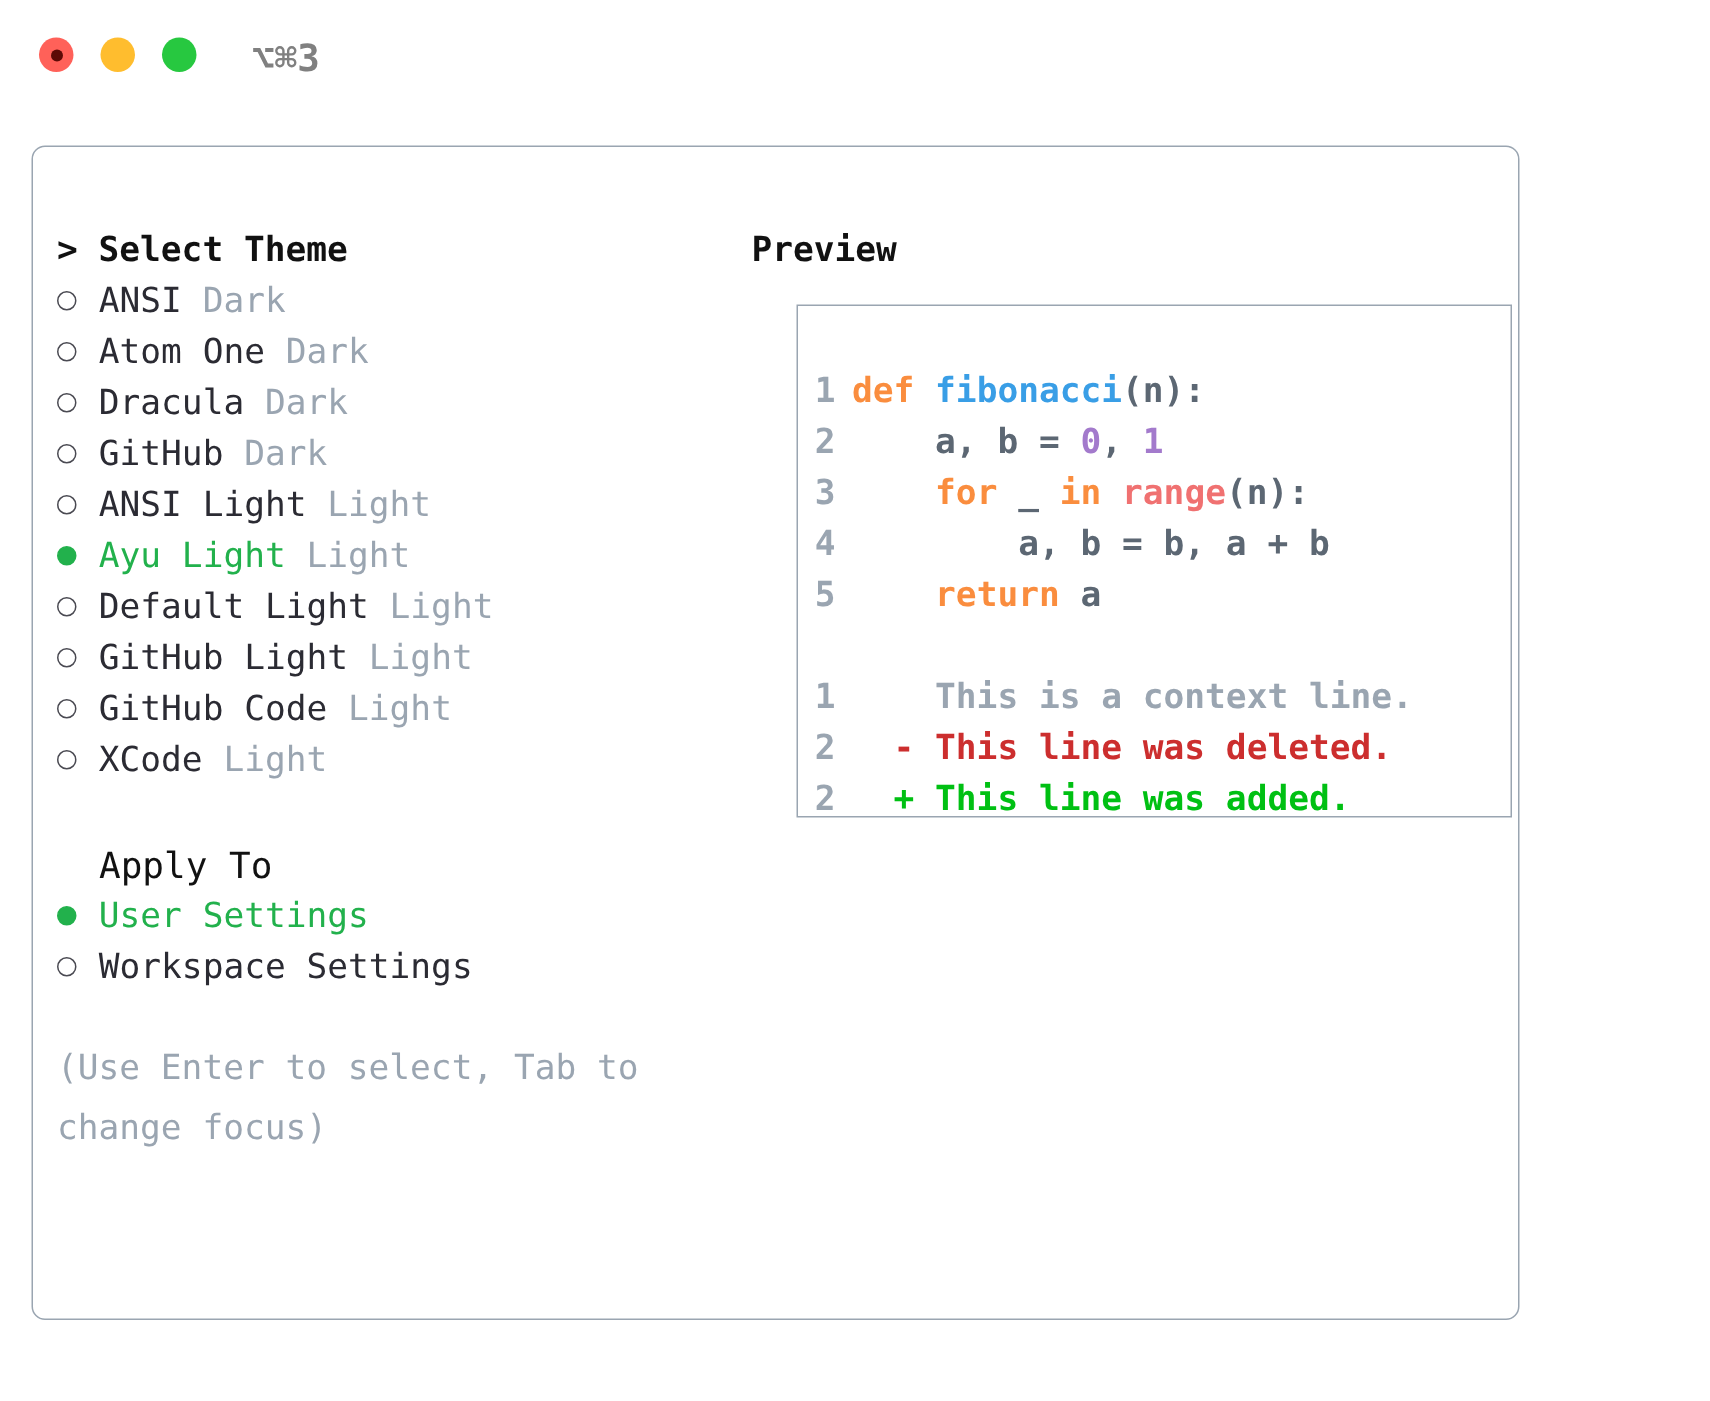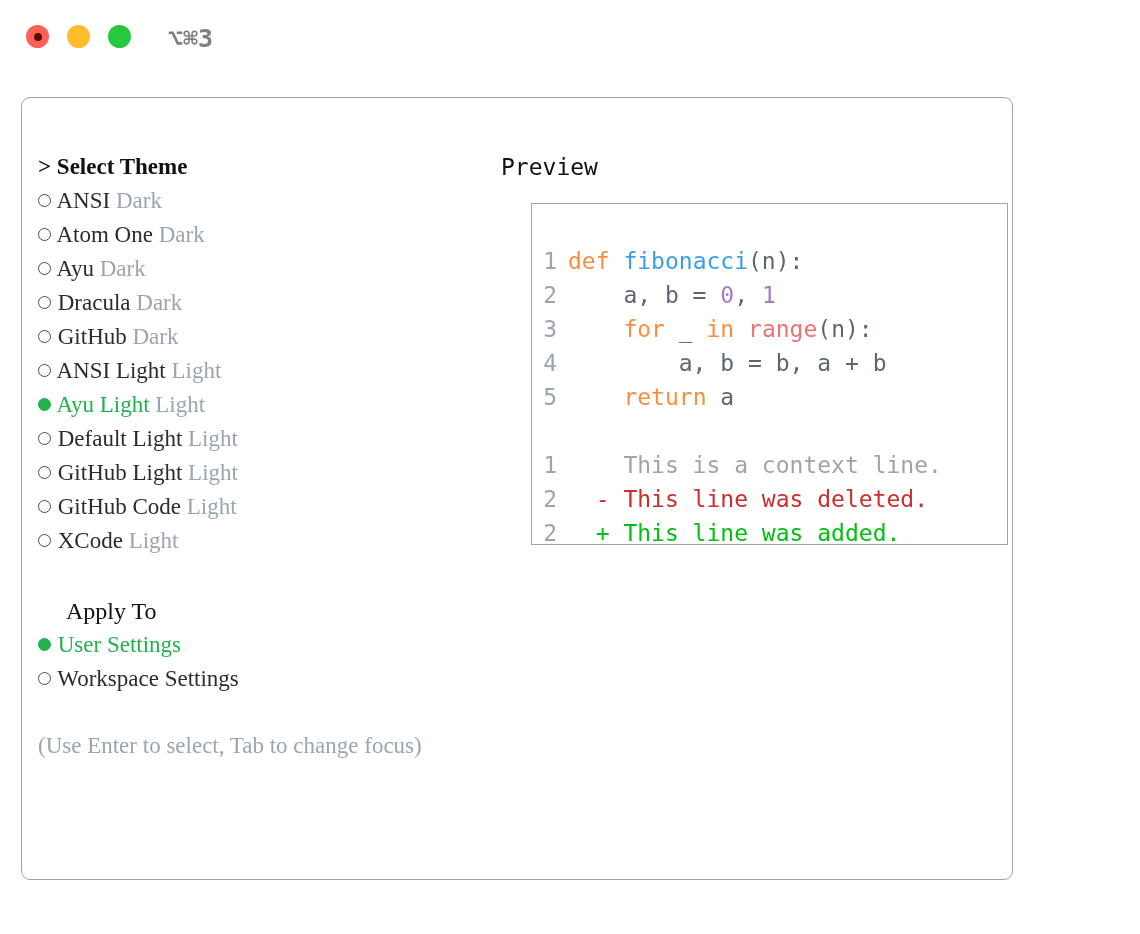--- a/index.html
+++ b/index.html
@@ -81,27 +81,27 @@
     border-radius: 9px;
     box-sizing: border-box;
     background: #ffffff;
   }
 
   .col-left {
     position: absolute;
     left: 16px;
     top: 52px;
     width: 430px;
-    font-family: Liberation Serif, serif;
   }
   .col-right {
     position: absolute;
     left: 479px;
     top: 52px;
     width: 500px;
+    font-weight: bold;
   }
 
   .heading {
     font-size: 23px;
     line-height: 34px;
     color: #111111;
     white-space: pre;
   }
   .heading-bold { font-weight: bold; }
 
@@ -207,21 +207,20 @@
     <div class="shortcut">⌥⌘3</div>
   </div>
 
   <div class="panel">
 
     <div class="col-left">
       <div class="heading heading-bold">&gt; Select Theme</div>
       <div id="theme-list">
           <div class="opt"><span class="marker"><span class="bullet"></span></span><span> </span><span class="opt-name">ANSI</span><span class="opt-variant"> Dark</span></div>
           <div class="opt"><span class="marker"><span class="bullet"></span></span><span> </span><span class="opt-name">Atom One</span><span class="opt-variant"> Dark</span></div>
-          <div class="opt"><span class="marker"><span class="bullet"></span></span><span> </span><span class="opt-name">Ayu</span><span class="opt-variant"> Dark</span></div>
           <div class="opt"><span class="marker"><span class="bullet"></span></span><span> </span><span class="opt-name">Dracula</span><span class="opt-variant"> Dark</span></div>
           <div class="opt"><span class="marker"><span class="bullet"></span></span><span> </span><span class="opt-name">GitHub</span><span class="opt-variant"> Dark</span></div>
           <div class="opt"><span class="marker"><span class="bullet"></span></span><span> </span><span class="opt-name">ANSI Light</span><span class="opt-variant"> Light</span></div>
           <div class="opt selected"><span class="marker"><span class="bullet filled"></span></span><span> </span><span class="opt-name">Ayu Light</span><span class="opt-variant"> Light</span></div>
           <div class="opt"><span class="marker"><span class="bullet"></span></span><span> </span><span class="opt-name">Default Light</span><span class="opt-variant"> Light</span></div>
           <div class="opt"><span class="marker"><span class="bullet"></span></span><span> </span><span class="opt-name">GitHub Light</span><span class="opt-variant"> Light</span></div>
           <div class="opt"><span class="marker"><span class="bullet"></span></span><span> </span><span class="opt-name">GitHub Code</span><span class="opt-variant"> Light</span></div>
           <div class="opt"><span class="marker"><span class="bullet"></span></span><span> </span><span class="opt-name">XCode</span><span class="opt-variant"> Light</span></div>
         </div>
 

